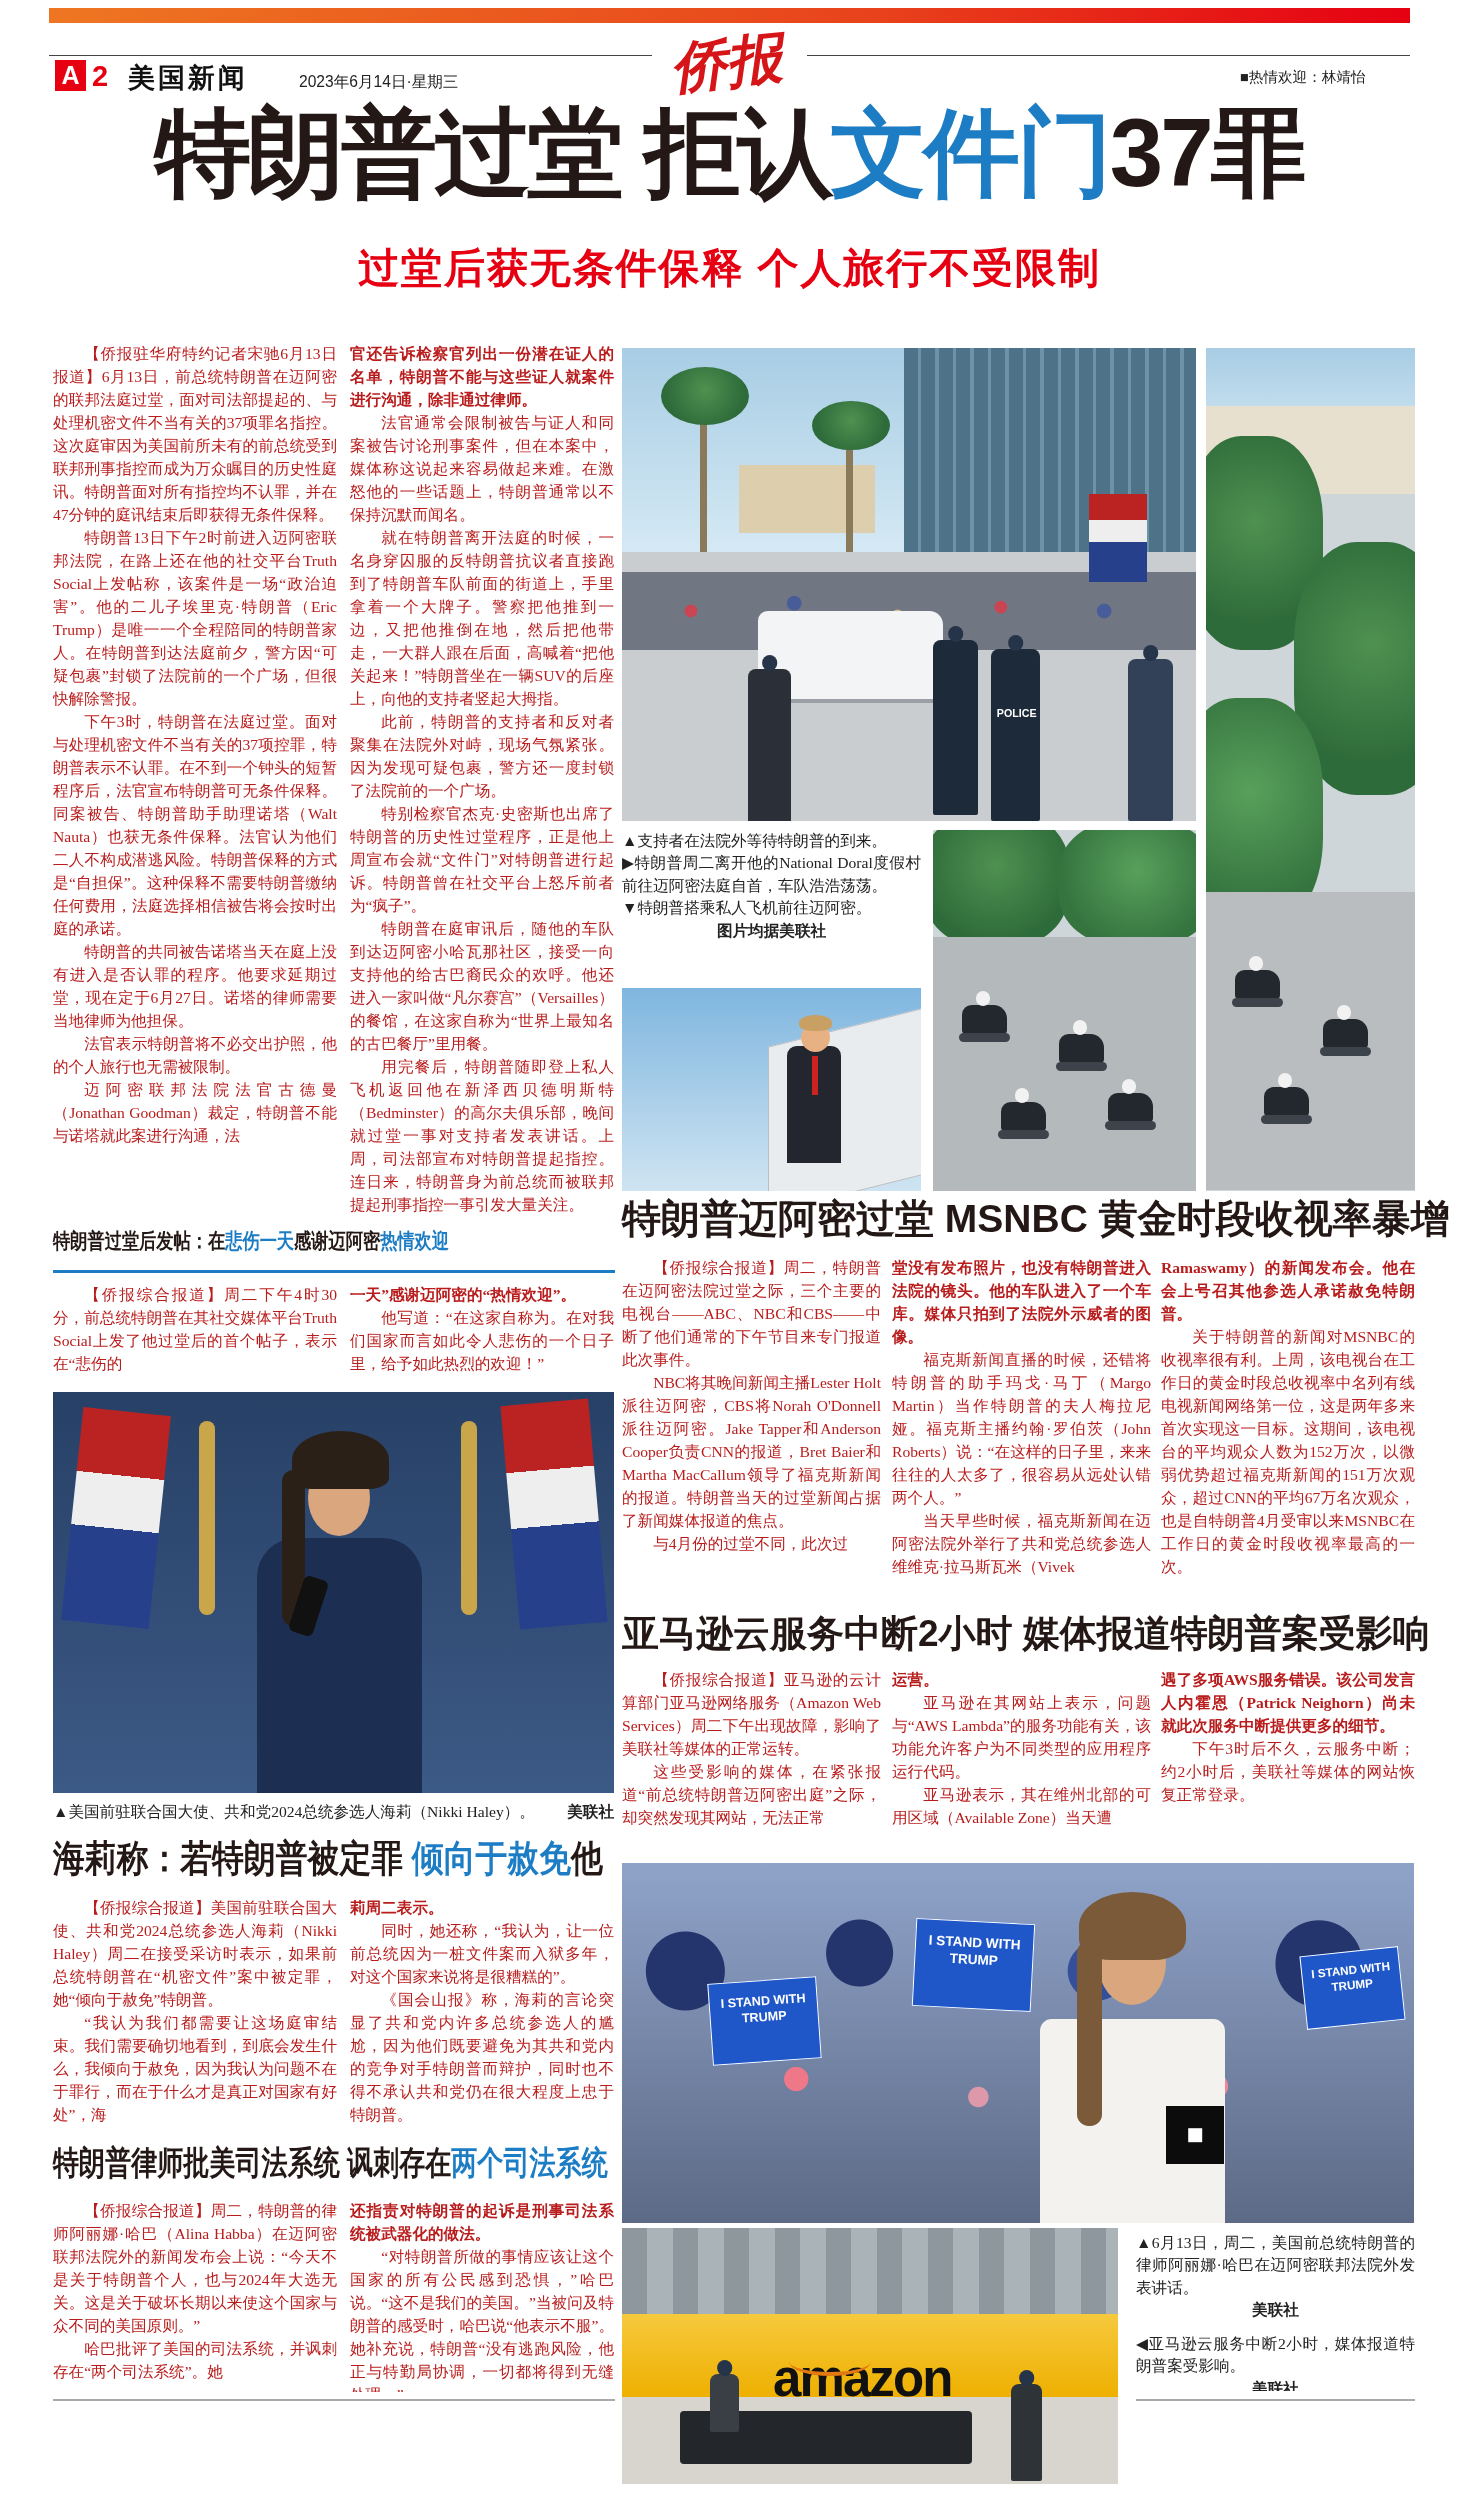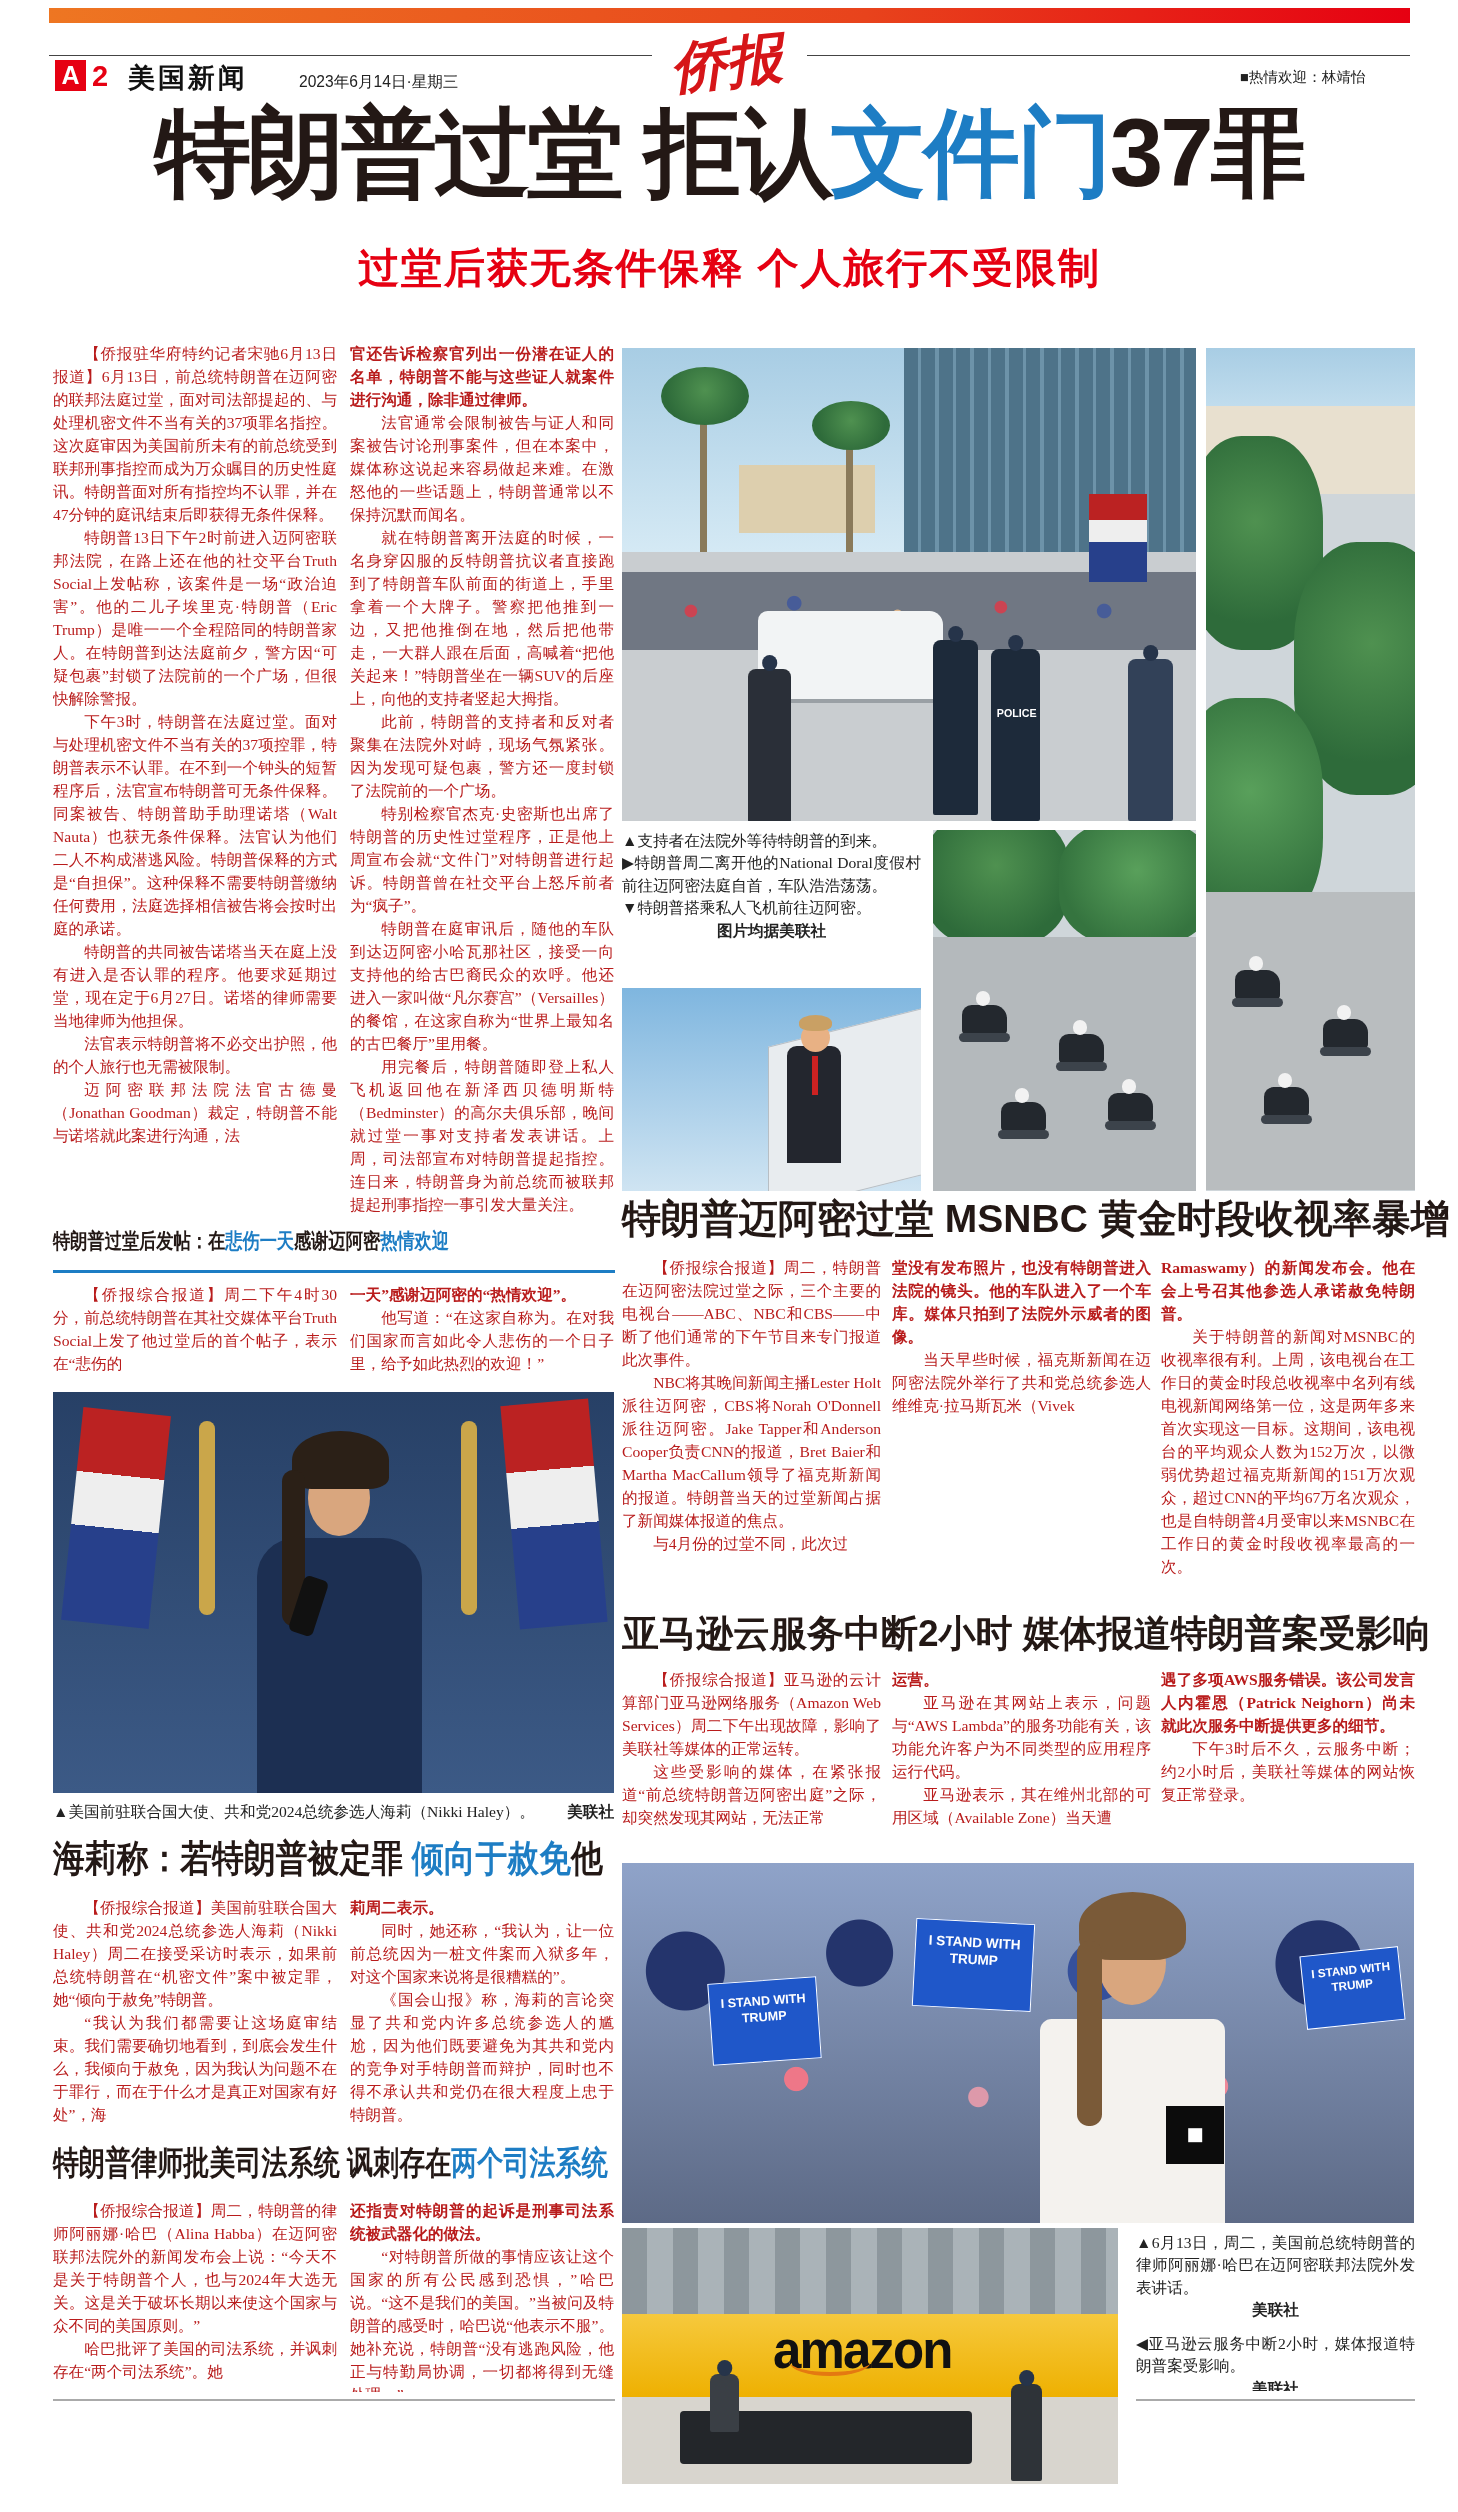--- a/index.html
+++ b/index.html
@@ -74,21 +74,21 @@
       radial-gradient(circle at 75% 62%,#e89 0 11.7px,transparent 12.6px),
       linear-gradient(180deg,#8fa3c9,#5d6a86);}
   .blazer{position:absolute;background:#f4f2ee;border-radius:11.7px 11.7px 0 0;}
   .micbox{position:absolute;background:#0c0c0c;}
   .micbox::after{content:"";position:absolute;left:50%;top:50%;transform:translate(-50%,-50%);
       width:13.6px;height:13.6px;background:#fff;}
   .awswall{position:absolute;left:0;right:0;background:
       repeating-linear-gradient(90deg,#8d979d 0 25px,#aab3b8 25px 51px);}
   .awsband{position:absolute;left:0;right:0;background:linear-gradient(180deg,#f6c93d,#eeb000);}
   .amz{position:absolute;font-family:"Liberation Sans","DejaVu Sans",sans-serif;font-weight:bold;
-       color:#111;letter-spacing:-1.9px;}
+       color:#111;letter-spacing:-1.9px;margin-top:28px;}
   .amzsmile{position:absolute;width:82px;height:25px;border-bottom:4.9px solid #e47911;border-radius:0 0 55% 55%;}
   .desk{position:absolute;background:#23262a;border-radius:3.9px;}
   .floorw{position:absolute;left:0;right:0;bottom:0;background:#d8d5ce;}
   .rule-g{background:#aaa;height:1.9px;}
   .hl-scale{transform-origin:left center;display:inline-block;}
 </style>
 </head>
 <body>
 
 <div id="page">
@@ -185,20 +185,21 @@
   </div>
 
   <div class="abs arthl sans" style="left:622px;top:1198px;width:792px;font-size:39px;">特朗普迈阿密过堂 MSNBC 黄金时段收视率暴增</div>
   <div class="abs col" style="left:622px;top:1256px;width:259px;height:352px;">
       <p class="para">【侨报综合报道】周二，特朗普在迈阿密法院过堂之际，三个主要的电视台——ABC、NBC和CBS——中断了他们通常的下午节目来专门报道此次事件。</p>
       <p class="para">NBC将其晚间新闻主播Lester Holt派往迈阿密，CBS将Norah O'Donnell派往迈阿密。Jake Tapper和Anderson Cooper负责CNN的报道，Bret Baier和Martha MacCallum领导了福克斯新闻的报道。特朗普当天的过堂新闻占据了新闻媒体报道的焦点。</p>
       <p class="para">与4月份的过堂不同，此次过</p>
     </div>
   <div class="abs col" style="left:892px;top:1256px;width:259px;height:352px;">
       <p class="para flush">堂没有发布照片，也没有特朗普进入法院的镜头。他的车队进入了一个车库。媒体只拍到了法院外示威者的图像。</p>
+      <p class="para">福克斯新闻直播的时候，还错将特朗普的助手玛戈·马丁（Margo Martin）当作特朗普的夫人梅拉尼娅。福克斯主播约翰·罗伯茨（John Roberts）说：“在这样的日子里，来来往往的人太多了，很容易从远处认错两个人。”</p>
       <p class="para">当天早些时候，福克斯新闻在迈阿密法院外举行了共和党总统参选人维维克·拉马斯瓦米（Vivek</p>
     </div>
   <div class="abs col" style="left:1161px;top:1256px;width:254px;height:352px;">
       <p class="para flush">Ramaswamy）的新闻发布会。他在会上号召其他参选人承诺赦免特朗普。</p>
       <p class="para">关于特朗普的新闻对MSNBC的收视率很有利。上周，该电视台在工作日的黄金时段总收视率中名列有线电视新闻网络第一位，这是两年多来首次实现这一目标。这期间，该电视台的平均观众人数为152万次，以微弱优势超过福克斯新闻的151万次观众，超过CNN的平均67万名次观众，也是自特朗普4月受审以来MSNBC在工作日的黄金时段收视率最高的一次。</p>
     </div>
 
   <div class="abs arthl sans" style="left:622px;top:1614px;width:792px;font-size:37px;">亚马逊云服务中断2小时  媒体报道特朗普案受影响</div>
   <div class="abs col" style="left:622px;top:1668px;width:259px;height:191px;">
       <p class="para">【侨报综合报道】亚马逊的云计算部门亚马逊网络服务（Amazon Web Services）周二下午出现故障，影响了美联社等媒体的正常运转。</p>

